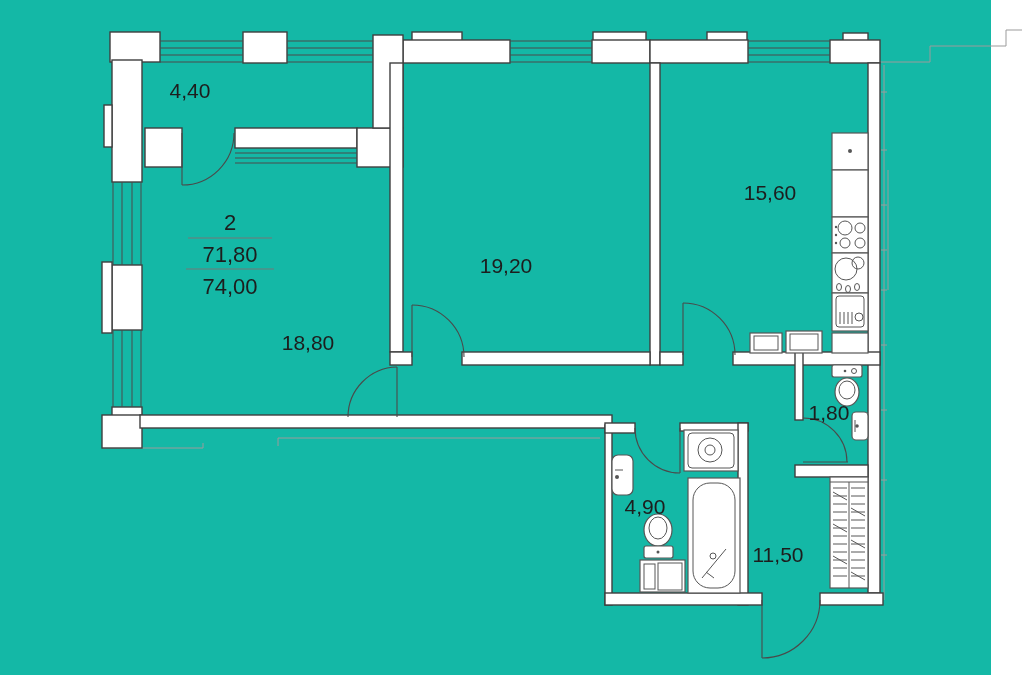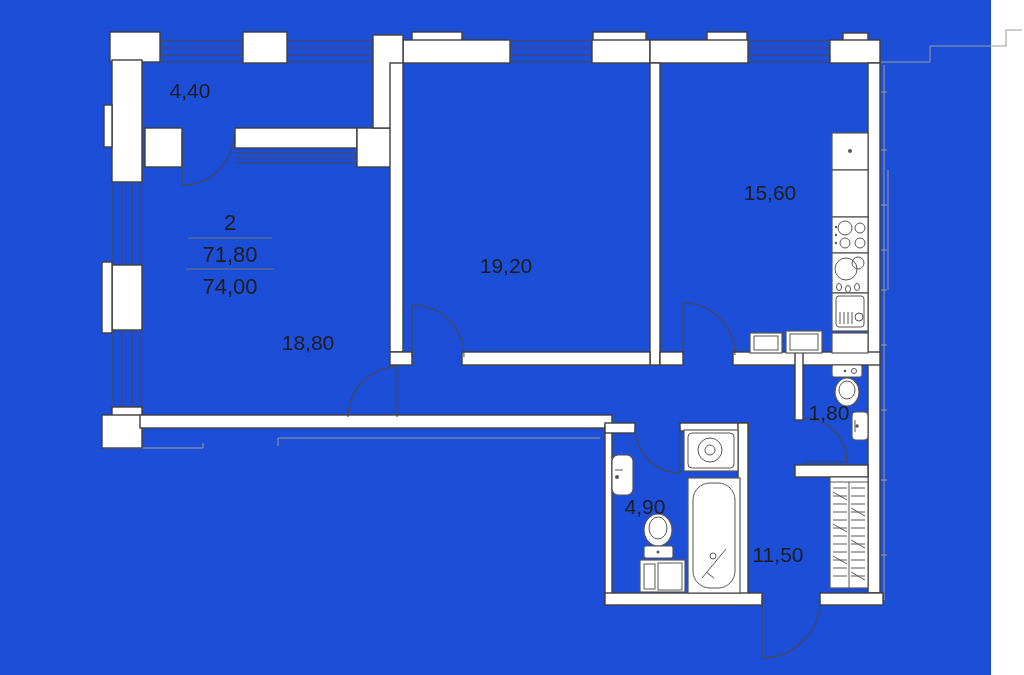--- a/index.html
+++ b/index.html
@@ -1,17 +1,17 @@
 <!DOCTYPE html>
 <html><head>
 <meta charset="utf-8">
 <style>
   html,body{margin:0;padding:0;background:#ffffff;}
   body{width:1024px;height:675px;overflow:hidden;}
-  #plan-wrap{width:991px;height:675px;background:#1d4ed8;}
+  #plan-wrap{width:991px;height:675px;background:#14b8a6;}
   svg{display:block;}
   .wall{fill:#ffffff;stroke:#3f3f3f;stroke-width:1.4;}
   .glz{stroke:#4a4a4a;stroke-width:1;fill:none;}
   .door{stroke:#4a4a4a;stroke-width:1.1;fill:none;}
   .fix{fill:#ffffff;stroke:#565656;stroke-width:1.2;}
   .fixl{stroke:#565656;stroke-width:1;fill:none;}
   .fixf{fill:#565656;stroke:none;}
   .thin{stroke:#9b9b9b;stroke-width:1;fill:none;}
   .lbl{font-family:"Liberation Sans",sans-serif;font-size:21px;fill:#1d1d1d;}
   .lbl2{font-family:"Liberation Sans",sans-serif;font-size:22px;fill:#1d1d1d;}

